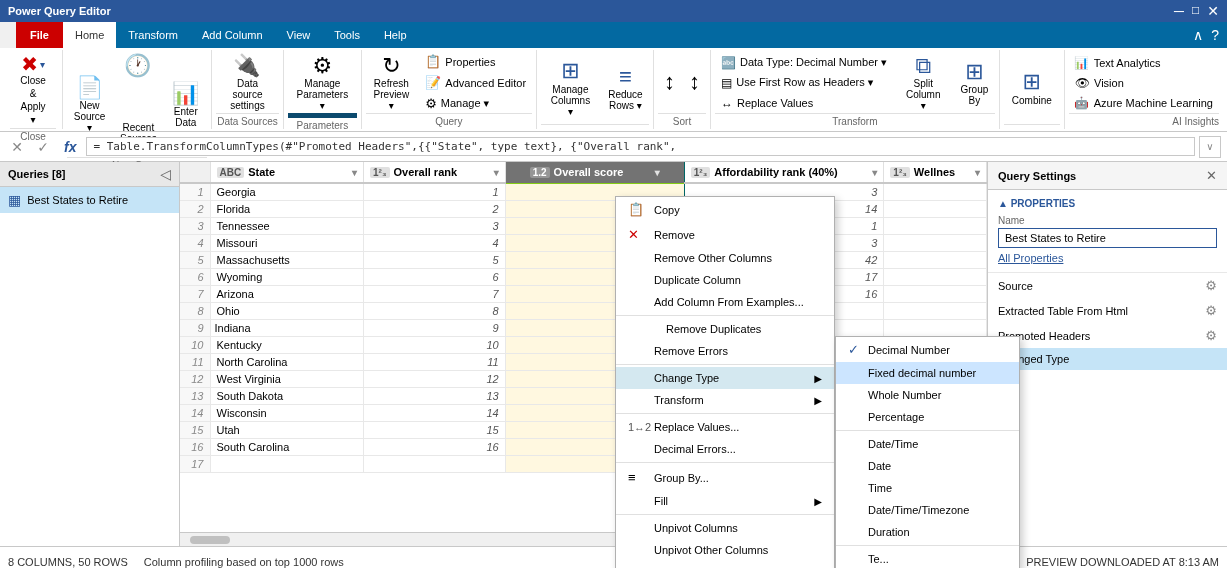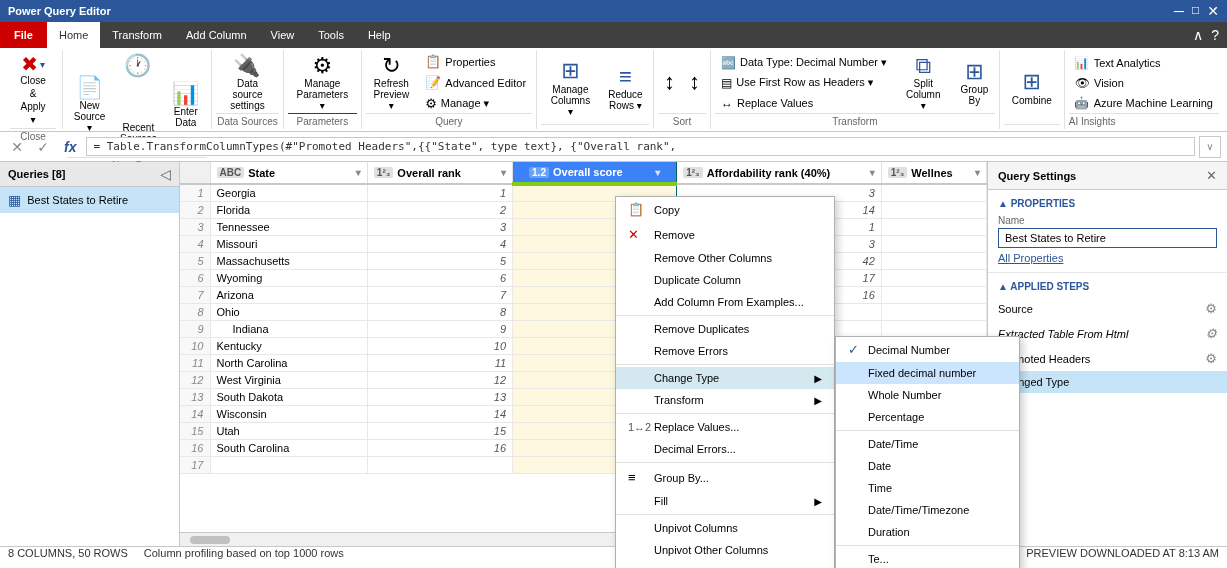--- a/index.html
+++ b/index.html
@@ -12,21 +12,21 @@
   <div style="display:flex; align-items:center; gap:8px;">
     <span style="color:white; font-size:11px; font-weight:bold;">Power Query Editor</span>
   </div>
   <div style="display:flex; gap:8px;">
     <span style="color:white; cursor:pointer; font-size:14px;">─</span>
     <span style="color:white; cursor:pointer; font-size:12px;">□</span>
     <span style="color:white; cursor:pointer; font-size:14px;">✕</span>
   </div>
 </div>
 
-<div style="background:#404040; display:flex; height:26px;">
+<div style="background:#0369a1; display:flex; height:26px;margin-left:16px;">
   <div style="background:#c00; color:white; padding:4px 14px; font-size:11px; display:flex; align-items:center; cursor:pointer; font-weight:bold;">File</div>
   <div style="background:white; color:#333; padding:4px 12px; font-size:11px; display:flex; align-items:center; cursor:pointer;">Home</div>
   <div style="color:white; padding:4px 12px; font-size:11px; display:flex; align-items:center; cursor:pointer;">Transform</div>
   <div style="color:white; padding:4px 12px; font-size:11px; display:flex; align-items:center; cursor:pointer;">Add Column</div>
   <div style="color:white; padding:4px 12px; font-size:11px; display:flex; align-items:center; cursor:pointer;">View</div>
   <div style="color:white; padding:4px 12px; font-size:11px; display:flex; align-items:center; cursor:pointer;">Tools</div>
   <div style="color:white; padding:4px 12px; font-size:11px; display:flex; align-items:center; cursor:pointer;">Help</div>
   <div style="flex:1; display:flex; justify-content:flex-end; align-items:center; padding-right:8px;">
     <span style="color:white; font-size:14px;">∧</span>
     <span style="color:white; font-size:14px; margin-left:8px;">?</span>
@@ -76,21 +76,21 @@
     <div style="font-size:10px; color:#666; border-top:1px solid #e0e0e0; width:100%; text-align:center; padding-top:2px;">Data Sources</div>
   </div>
 
   <div style="display:flex; flex-direction:column; align-items:center; padding:2px 4px; border-right:1px solid #e0e0e0;">
     <div style="flex:1; display:flex; align-items:center;">
       <div style="display:flex; flex-direction:column; align-items:center; padding:2px 8px; cursor:pointer; min-width:50px;">
         <span style="font-size:22px; line-height:1.1;">⚙</span>
         <span style="font-size:10px; text-align:center;">Manage<br>Parameters ▾</span>
       </div>
     </div>
-    <div style="font-size:10px; color:#666; border-top:1px solid #0c4a6e; width:100%; text-align:center; padding-top:2px;">Parameters</div>
+    <div style="font-size:10px; color:#666; border-top:5px solid #0c4a6e; width:100%; text-align:center; padding-top:2px;">Parameters</div>
   </div>
 
   <div style="display:flex; flex-direction:column; align-items:center; padding:2px 4px; border-right:1px solid #e0e0e0;">
     <div style="flex:1; display:flex; align-items:center; gap:2px;">
       <div style="display:flex; flex-direction:column; align-items:center; padding:2px 8px; cursor:pointer; min-width:50px;">
         <span style="font-size:22px; line-height:1.1;">↻</span>
         <span style="font-size:10px; text-align:center;">Refresh<br>Preview ▾</span>
       </div>
       <div style="display:flex; flex-direction:column; gap:2px; justify-content:center;">
         <div style="display:flex; align-items:center; gap:4px; padding:2px 6px; cursor:pointer; white-space:nowrap; font-size:11px;">
@@ -175,21 +175,21 @@
           <span style="font-size:12px;">📊</span> Text Analytics
         </div>
         <div style="display:flex; align-items:center; gap:4px; padding:2px 6px; cursor:pointer; white-space:nowrap; font-size:11px;">
           <span style="font-size:12px;">👁</span> Vision
         </div>
         <div style="display:flex; align-items:center; gap:4px; padding:2px 6px; cursor:pointer; white-space:nowrap; font-size:11px;">
           <span style="font-size:12px;">🤖</span> Azure Machine Learning
         </div>
       </div>
     </div>
-    <div style="font-size:10px; color:#666; border-top:1px solid #e0e0e0; width:100%; text-align:left; padding-top:2px;">AI Insights</div>
+    <div style="font-size:10px; color:#666; border-top:1px solid #e0e0e0; width:100%; text-align:right; padding-top:2px;">AI Insights</div>
   </div>
 </div>
 
 <div style="background:white; border-bottom:1px solid #c8c8c8; display:flex; align-items:center; height:30px; padding:0 6px; gap:4px;">
   <div style="width:22px; height:22px; display:flex; align-items:center; justify-content:center; cursor:pointer; color:#888; font-size:14px;">✕</div>
   <div style="width:22px; height:22px; display:flex; align-items:center; justify-content:center; cursor:pointer; color:#888; font-size:14px;">✓</div>
   <div style="font-style:italic; color:#2b579a; font-size:14px; font-weight:bold; margin:0 6px;">fx</div>
   <input style="flex: 1 1 0%; border: 1px solid rgb(200, 200, 200); outline: none; font-size: 11px; color: rgb(51, 51, 51); padding: 2px 6px; font-family: Consolas, monospace;" value="= Table.TransformColumnTypes(#&quot;Promoted Headers&quot;,{{&quot;State&quot;, type text}, {&quot;Overall rank&quot;,">
   <div style="width:22px; height:22px; display:flex; align-items:center; justify-content:center; cursor:pointer; color:#888; border:1px solid #c8c8c8; font-size:10px;">∨</div>
 </div>
@@ -220,21 +220,21 @@
                 <span style="margin-left:auto; font-size:10px; color:#888;">▾</span>
               </div>
             </th>
             <th style="background:white; border-bottom:2px solid #c8c8c8; border-right:1px solid #e0e0e0; padding:4px 6px; min-width:120px;">
               <div style="display:flex; align-items:center; gap:4px;">
                 <span style="background:#e0e0e0; border-radius:2px; padding:0 3px; font-size:10px; color:#555;">1²₃</span>
                 <span>Overall rank</span>
                 <span style="margin-left:auto; font-size:10px; color:#888;">▾</span>
               </div>
             </th>
-            <th style="background:#3b82f6; border-bottom:4px solid #84cc16; border-right:1px solid #006666; padding:4px 16px; min-width:120px; color:white;">
+            <th style="background:#737373; border-bottom:1px solid #84cc16; border-right:1px solid #006666; padding:4px 24px; min-width:120px; color:white;">
               <div style="display:flex; align-items:center; gap:4px;">
                 <span style="background:rgba(255,255,255,0.25); border-radius:2px; padding:0 3px; font-size:10px; color:white;">1.2</span>
                 <span>Overall score</span>
                 <span style="margin-left:auto; font-size:10px; color:rgba(255,255,255,0.8);">▾</span>
               </div>
             </th>
             <th style="background:white; border-bottom:2px solid #c8c8c8; border-right:1px solid #e0e0e0; padding:4px 6px; min-width:145px;">
               <div style="display:flex; align-items:center; gap:4px;">
                 <span style="background:#e0e0e0; border-radius:2px; padding:0 3px; font-size:10px; color:#555;">1²₃</span>
                 <span>Affordability rank (40%)</span>
@@ -310,21 +310,21 @@
             <tr>
     <td style="color:#888; text-align:right; width:30px; background:#f8f8f8; border-bottom:1px solid #e8e8e8; border-right:1px solid #e8e8e8; padding:2px 6px; font-size:11px; font-style:italic;">8</td>
     <td style="border-bottom:1px solid #e8e8e8; border-right:1px solid #e8e8e8; padding:2px 6px; font-size:11px;">Ohio</td>
     <td style="border-bottom:1px solid #e8e8e8; border-right:1px solid #e8e8e8; padding:2px 6px; font-size:11px; text-align:right; font-style:italic; color:#555;">8</td>
     <td style="background:#fff8e0; border-bottom:1px solid #e8e8e8; border-right:1px solid #006666; padding:2px 6px; font-size:11px;"></td>
     <td style="border-bottom:1px solid #e8e8e8; border-right:1px solid #e8e8e8; padding:2px 6px; font-size:11px; text-align:right; font-style:italic; color:#555;"></td>
     <td style="border-bottom:1px solid #e8e8e8; border-right:1px solid #e8e8e8; padding:2px 6px; font-size:11px;"></td>
   </tr>
             <tr>
     <td style="color:#888; text-align:right; width:30px; background:#f8f8f8; border-bottom:1px solid #e8e8e8; border-right:1px solid #e8e8e8; padding:2px 6px; font-size:11px; font-style:italic;">9</td>
-    <td style="border-bottom:1px solid #e8e8e8; border-right:1px solid #e8e8e8; padding:2px 22px; font-size:11px;">Indiana</td>
+    <td style="border-bottom:1px solid #e8e8e8; border-right:1px solid #e8e8e8; padding:2px 4px; font-size:11px;">Indiana</td>
     <td style="border-bottom:1px solid #e8e8e8; border-right:1px solid #e8e8e8; padding:2px 6px; font-size:11px; text-align:right; font-style:italic; color:#555;">9</td>
     <td style="background:#fff8e0; border-bottom:1px solid #e8e8e8; border-right:1px solid #006666; padding:2px 6px; font-size:11px;"></td>
     <td style="border-bottom:1px solid #e8e8e8; border-right:1px solid #e8e8e8; padding:2px 6px; font-size:11px; text-align:right; font-style:italic; color:#555;"></td>
     <td style="border-bottom:1px solid #e8e8e8; border-right:1px solid #e8e8e8; padding:2px 6px; font-size:11px;"></td>
   </tr>
             <tr>
     <td style="color:#888; text-align:right; width:30px; background:#f8f8f8; border-bottom:1px solid #e8e8e8; border-right:1px solid #e8e8e8; padding:2px 6px; font-size:11px; font-style:italic;">10</td>
     <td style="border-bottom:1px solid #e8e8e8; border-right:1px solid #e8e8e8; padding:2px 6px; font-size:11px;">Kentucky</td>
     <td style="border-bottom:1px solid #e8e8e8; border-right:1px solid #e8e8e8; padding:2px 6px; font-size:11px; text-align:right; font-style:italic; color:#555;">10</td>
     <td style="background:#fff8e0; border-bottom:1px solid #e8e8e8; border-right:1px solid #006666; padding:2px 6px; font-size:11px;"></td>
@@ -411,21 +411,21 @@
     </div>
     <div style="padding:5px 12px; cursor:pointer; display:flex; align-items:center; gap:8px; font-size:11px;">
       <span style="width:18px;"></span> 
         <span>Duplicate Column</span>
     </div>
     <div style="padding:5px 12px; cursor:pointer; display:flex; align-items:center; gap:8px; font-size:11px;">
       <span style="width:18px;"></span> 
         <span>Add Column From Examples...</span>
     </div>
     <div style="height:1px; background:#e0e0e0; margin:2px 0;"></div>
-    <div style="padding:5px 12px; cursor:pointer; display:flex; align-items:center; gap:8px; font-size:11px;">
+    <div style="padding:5px 24px; cursor:pointer; display:flex; align-items:center; gap:8px; font-size:11px;">
       <span style="width:18px;"></span> 
         <span>Remove Duplicates</span>
     </div>
     <div style="padding:5px 12px; cursor:pointer; display:flex; align-items:center; gap:8px; font-size:11px;">
       <span style="width:18px;"></span> 
         <span>Remove Errors</span>
     </div>
     <div style="height:1px; background:#e0e0e0; margin:2px 0;"></div>
     <div style="padding:5px 12px; cursor:pointer; display:flex; align-items:center; gap:8px; font-size:11px; background:#d4e8f0;">
       <span style="width:18px;"></span> 
@@ -521,39 +521,38 @@
       <span style="font-weight:bold; font-size:11px;">Query Settings</span>
       <span style="cursor:pointer; font-size:13px; color:#666;">✕</span>
     </div>
     <div style="padding:8px 10px; border-bottom:1px solid #e8e8e8;">
       <div style="font-size:10px; font-weight:bold; color:#2b579a; margin-bottom:6px;">▲ PROPERTIES</div>
       <div style="font-size:10px; color:#666; margin-bottom:2px;">Name</div>
       <input style="border: 1px solid rgb(43, 87, 154); padding: 3px 6px; font-size: 11px; width: 100%; outline: none;" value="Best States to Retire">
       <div style="color:#2b579a; font-size:11px; cursor:pointer; text-decoration:underline; margin-top:4px;">All Properties</div>
     </div>
     <div style="flex:1; overflow:hidden; display:flex; flex-direction:column;">
-      <div style="font-size:10px; font-weight:bold; color:#2b579a; padding:8px 10px 4px; text-transform:uppercase;">▲ Applied Steps</div>
       <div style="padding:5px 10px; display:flex; align-items:center; justify-content:space-between; cursor:pointer; font-size:11px;">
         <span>Source</span>
         <span style="color:#888; font-size:13px; cursor:pointer;">⚙</span>
       </div>
-      <div style="padding:5px 10px; display:flex; align-items:center; justify-content:space-between; cursor:pointer; font-size:11px;font-style:italic;">
+      <div style="padding:5px 10px; display:flex; align-items:center; justify-content:space-between; cursor:pointer; font-size:11px;">
         <span>Extracted Table From Html</span>
         <span style="color:#888; font-size:13px; cursor:pointer;">⚙</span>
       </div>
       <div style="padding:5px 10px; display:flex; align-items:center; justify-content:space-between; cursor:pointer; font-size:11px;">
         <span>Promoted Headers</span>
         <span style="color:#888; font-size:13px; cursor:pointer;">⚙</span>
       </div>
       <div style="padding:5px 10px; display:flex; align-items:center; justify-content:space-between; cursor:pointer; font-size:11px; background:#c5e4f7;">
         <span>Changed Type</span>
       </div>
     </div>
   </div>
 
 </div>
 
-<div style="background:white; border-top:1px solid #c8c8c8; height:22px; display:flex; align-items:flex-start; padding:0 8px; gap:16px; font-size:11px; color:#333;">
+<div style="background:white; border-top:1px solid #c8c8c8; height:22px; display:flex; align-items:flex-end; padding:0 8px; gap:16px; font-size:11px; color:#333;">
   <span>8 COLUMNS, 50 ROWS</span>
   <span>Column profiling based on top 1000 rows</span>
   <span style="flex:1;"></span>
   <span>PREVIEW DOWNLOADED AT 8:13 AM</span>
 </div>
 
 </body></html>

